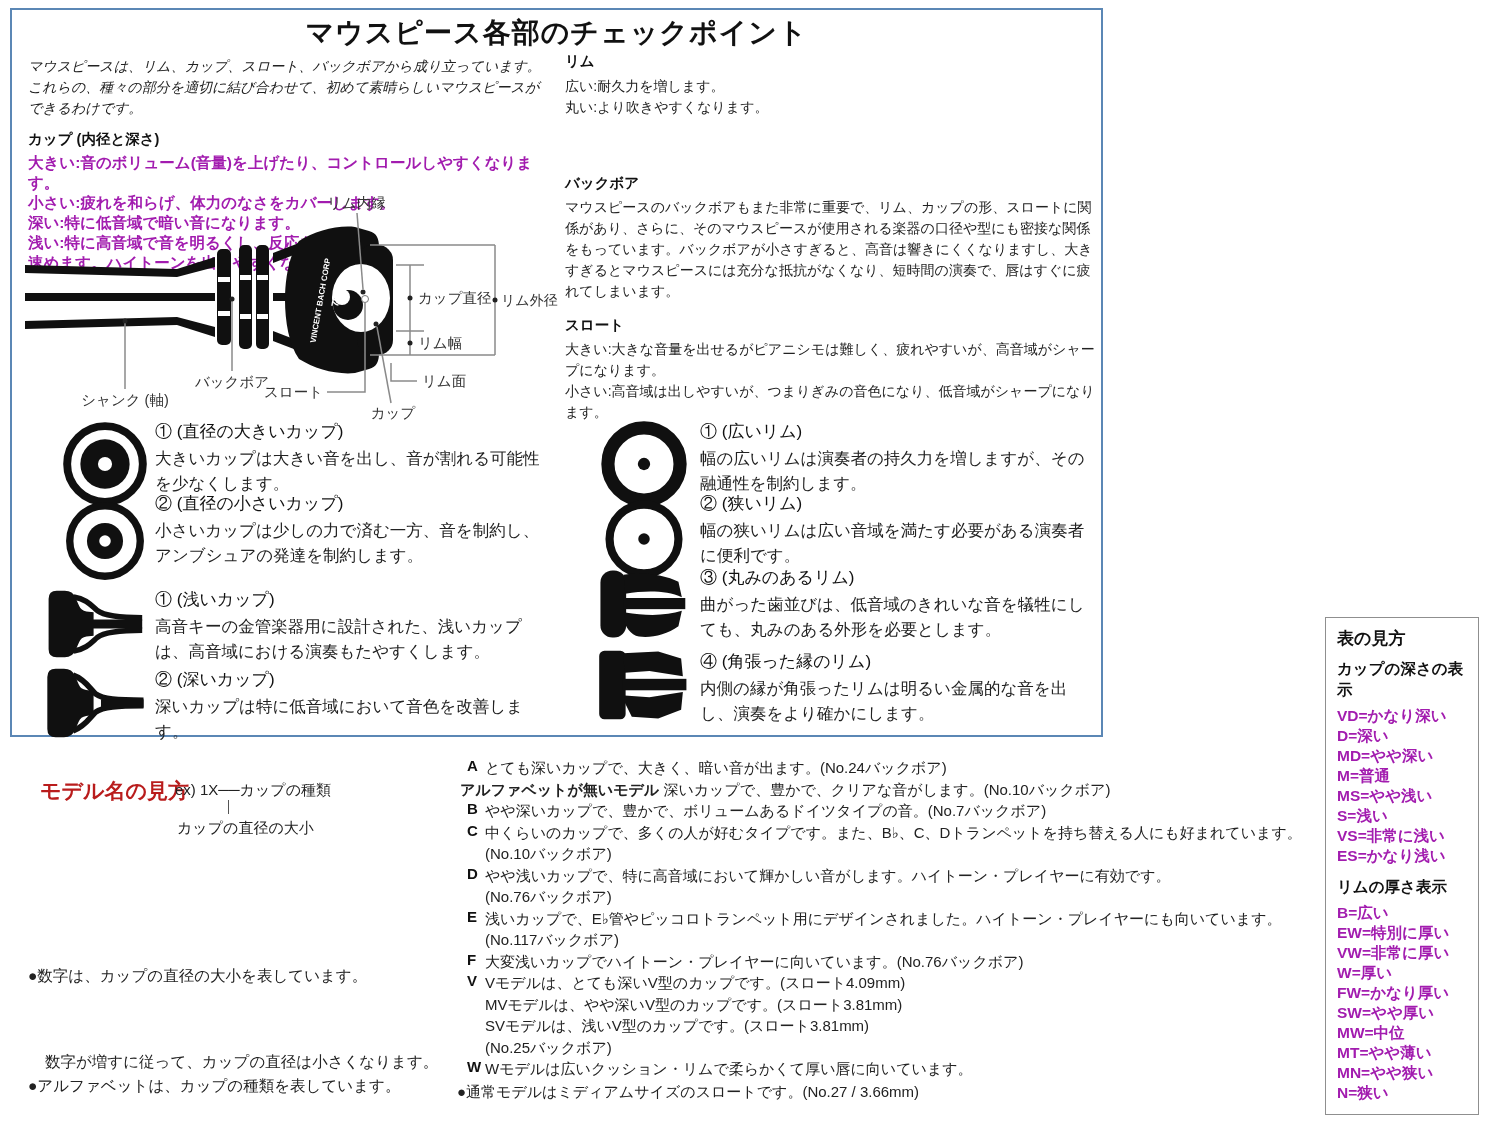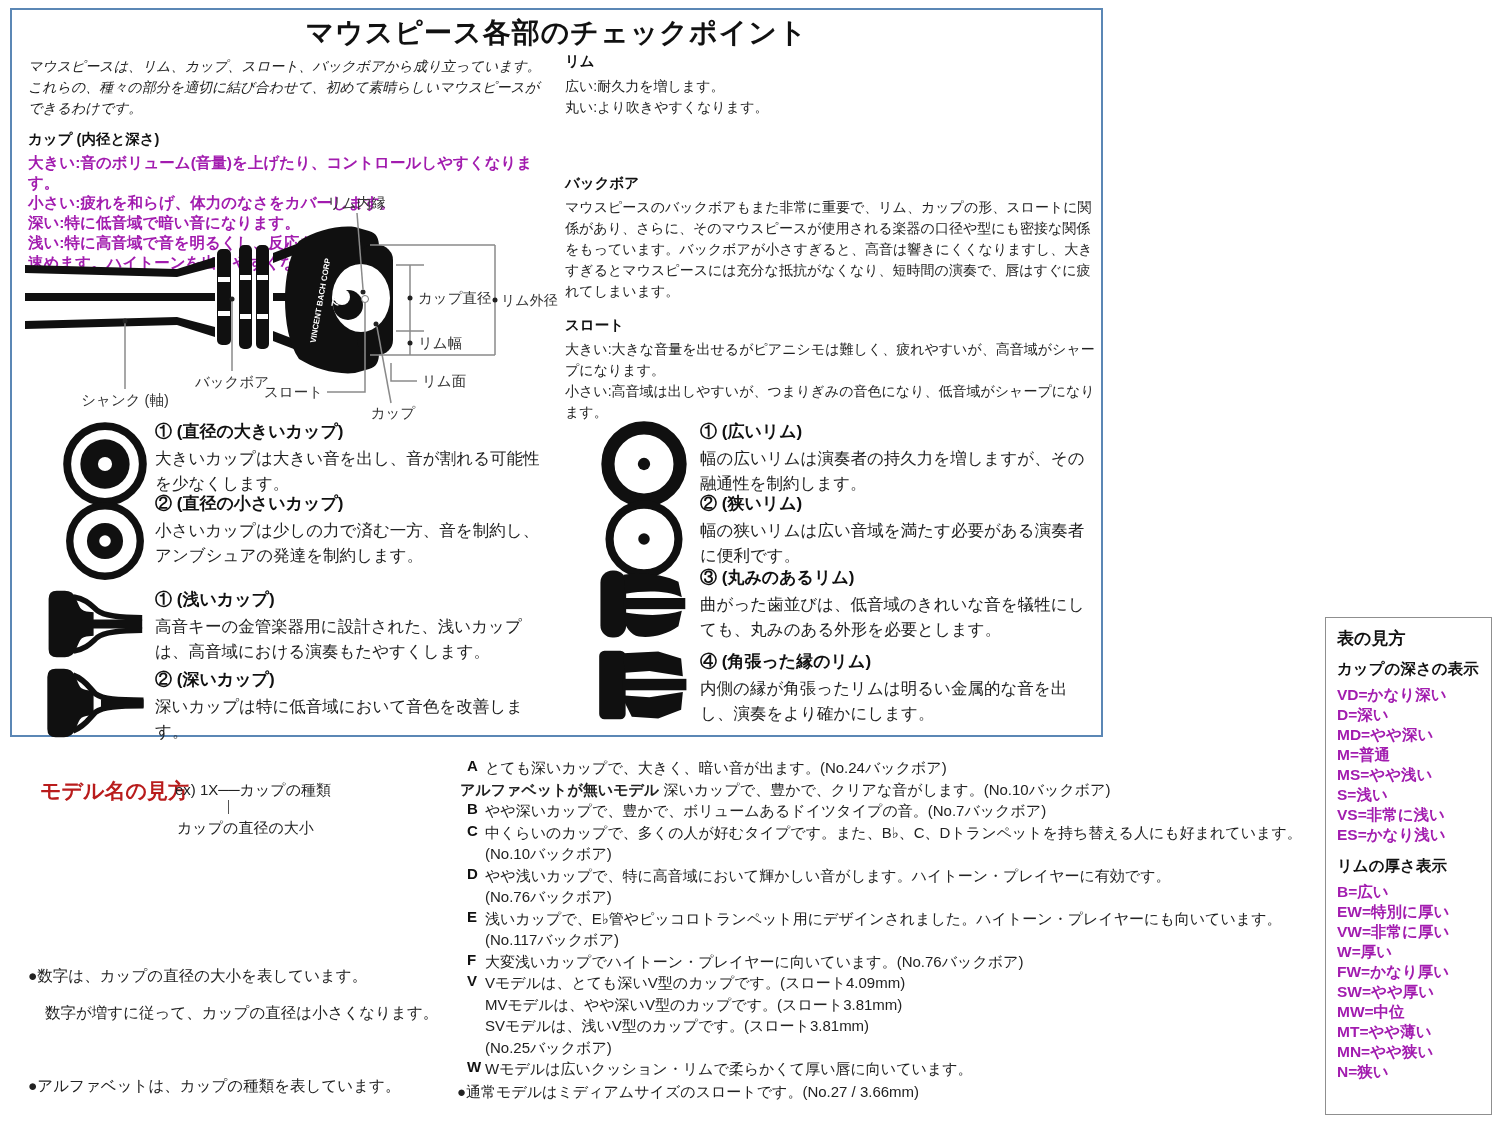--- a/index.html
+++ b/index.html
@@ -6,34 +6,34 @@
   body{
     width:1500px;height:1125px;position:relative;background:#ffffff;
     font-family:"Liberation Sans",sans-serif;color:#1a1a1a;overflow:hidden;
     -webkit-font-smoothing:antialiased;
   }
   .abs{position:absolute;}
   .main-box{left:10px;top:8px;width:1089px;height:725px;border:2px solid #5b87b5;background:#fff;}
   .page-title{left:10px;top:14px;width:1093px;text-align:center;font-size:28px;font-weight:bold;letter-spacing:1px;color:#111;}
   .t14{font-size:14px;line-height:21px;color:#222;}
   .h14{font-size:14.5px;font-weight:bold;color:#111;}
-  .item-title{font-size:17px;font-weight:bold;color:#111;}
+  .item-title{font-size:17px;font-weight:normal;color:#111;}
   .item-body{font-size:16.5px;line-height:25px;color:#222;}
   .guide-heading{font-size:21px;font-weight:bold;color:#b91c1c;}
   .t15{font-size:15px;line-height:21px;color:#222;}
   .bullet{font-size:15.5px;color:#222;}
   .vbar{width:1px;height:14px;background:#555;}
   .model-list{left:457px;top:757px;width:880px;font-size:15px;}
   .mrow{position:relative;}
   .mletter{position:absolute;left:10px;top:0;font-weight:bold;color:#111;}
   .mlines{margin-left:28px;}
   .mlines div, .mlines-flush{line-height:21.5px;color:#222;}
   .mlines-flush{margin-left:3px;}
   .mfooter{margin-left:0;line-height:21.5px;margin-top:1px;color:#222;}
-  .legend-box{left:1325px;top:617px;width:167px;height:498px;border:1px solid #8f8f8f;box-sizing:border-box;padding:9px 6px 0 11px;background:#fff;}
+  .legend-box{left:1325px;top:617px;width:154px;height:498px;border:1px solid #8f8f8f;box-sizing:border-box;padding:9px 6px 0 11px;background:#fff;}
   .legend-title{font-size:17px;font-weight:bold;margin-bottom:9px;color:#111;}
   .legend-h{font-size:15.5px;font-weight:bold;margin-bottom:5px;color:#111;}
   .legend-list div{font-size:15.5px;line-height:20px;color:#a21caf;font-weight:bold;}
   .legend-gap{height:11px;}
   svg text{font-family:"Liberation Sans",sans-serif;}
 </style>
 </head>
 <body>
 
 <div class="abs main-box"></div>
@@ -202,21 +202,21 @@
 </svg>
 <div class="abs item-title" style="left:700px;top:650px;">④ (角張った縁のリム)</div>
 <div class="abs item-body" style="left:700px;top:676px;width:392px;">内側の縁が角張ったリムは明るい金属的な音を出し、演奏をより確かにします。</div>
 
 <div class="abs guide-heading" style="left:40px;top:777px;">モデル名の見方</div>
 <div class="abs t15" style="left:175px;top:779px;">ex) 1X──カップの種類</div>
 <div class="abs vbar" style="left:228px;top:800px;"></div>
 <div class="abs t15" style="left:177px;top:817px;">カップの直径の大小</div>
 
 <div class="abs bullet" style="left:28px;top:966px;">●数字は、カップの直径の大小を表しています。</div>
-<div class="abs bullet" style="left:45px;top:1003px;">数字が増すに従って、カップの直径は小さくなります。</div>
+<div class="abs bullet" style="left:45px;top:1052px;">数字が増すに従って、カップの直径は小さくなります。</div>
 <div class="abs bullet" style="left:28px;top:1076px;">●アルファベットは、カップの種類を表しています。</div>
 
 <div class="abs model-list">
   <div class="mrow">
     <span class="mletter">A</span>
     <div class="mlines">
         <div>とても深いカップで、大きく、暗い音が出ます。(No.24バックボア)</div>
       </div>
   </div>
   <div class="mrow">

